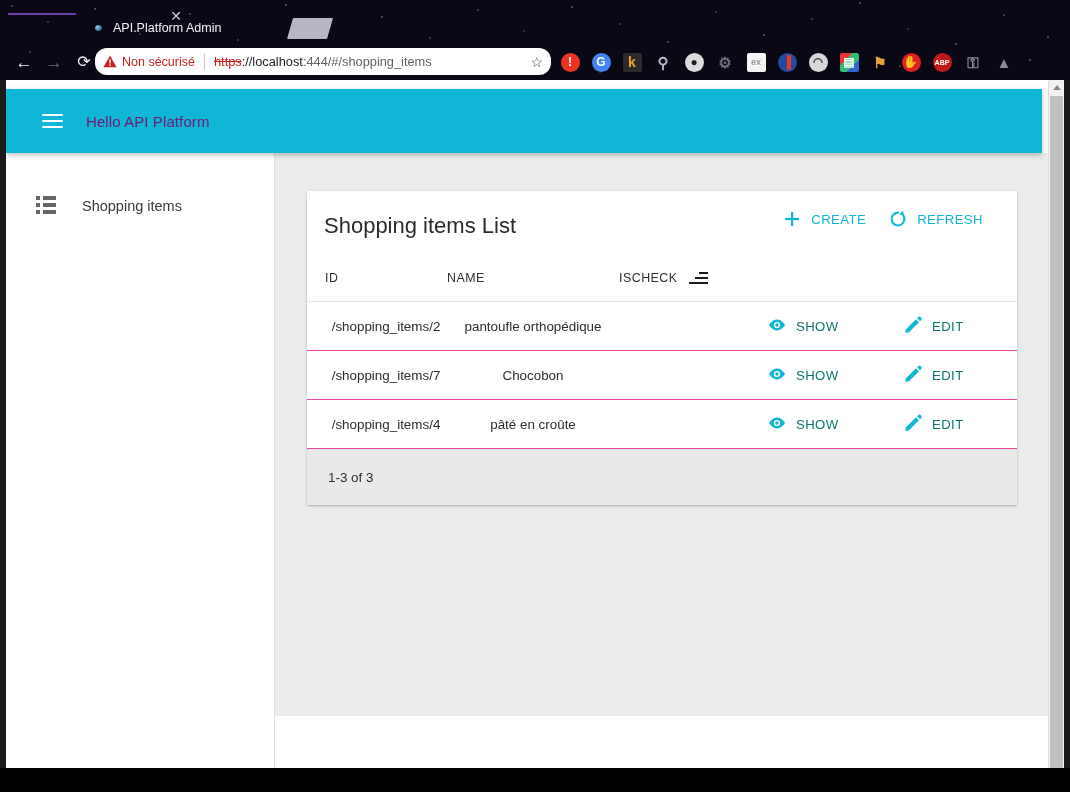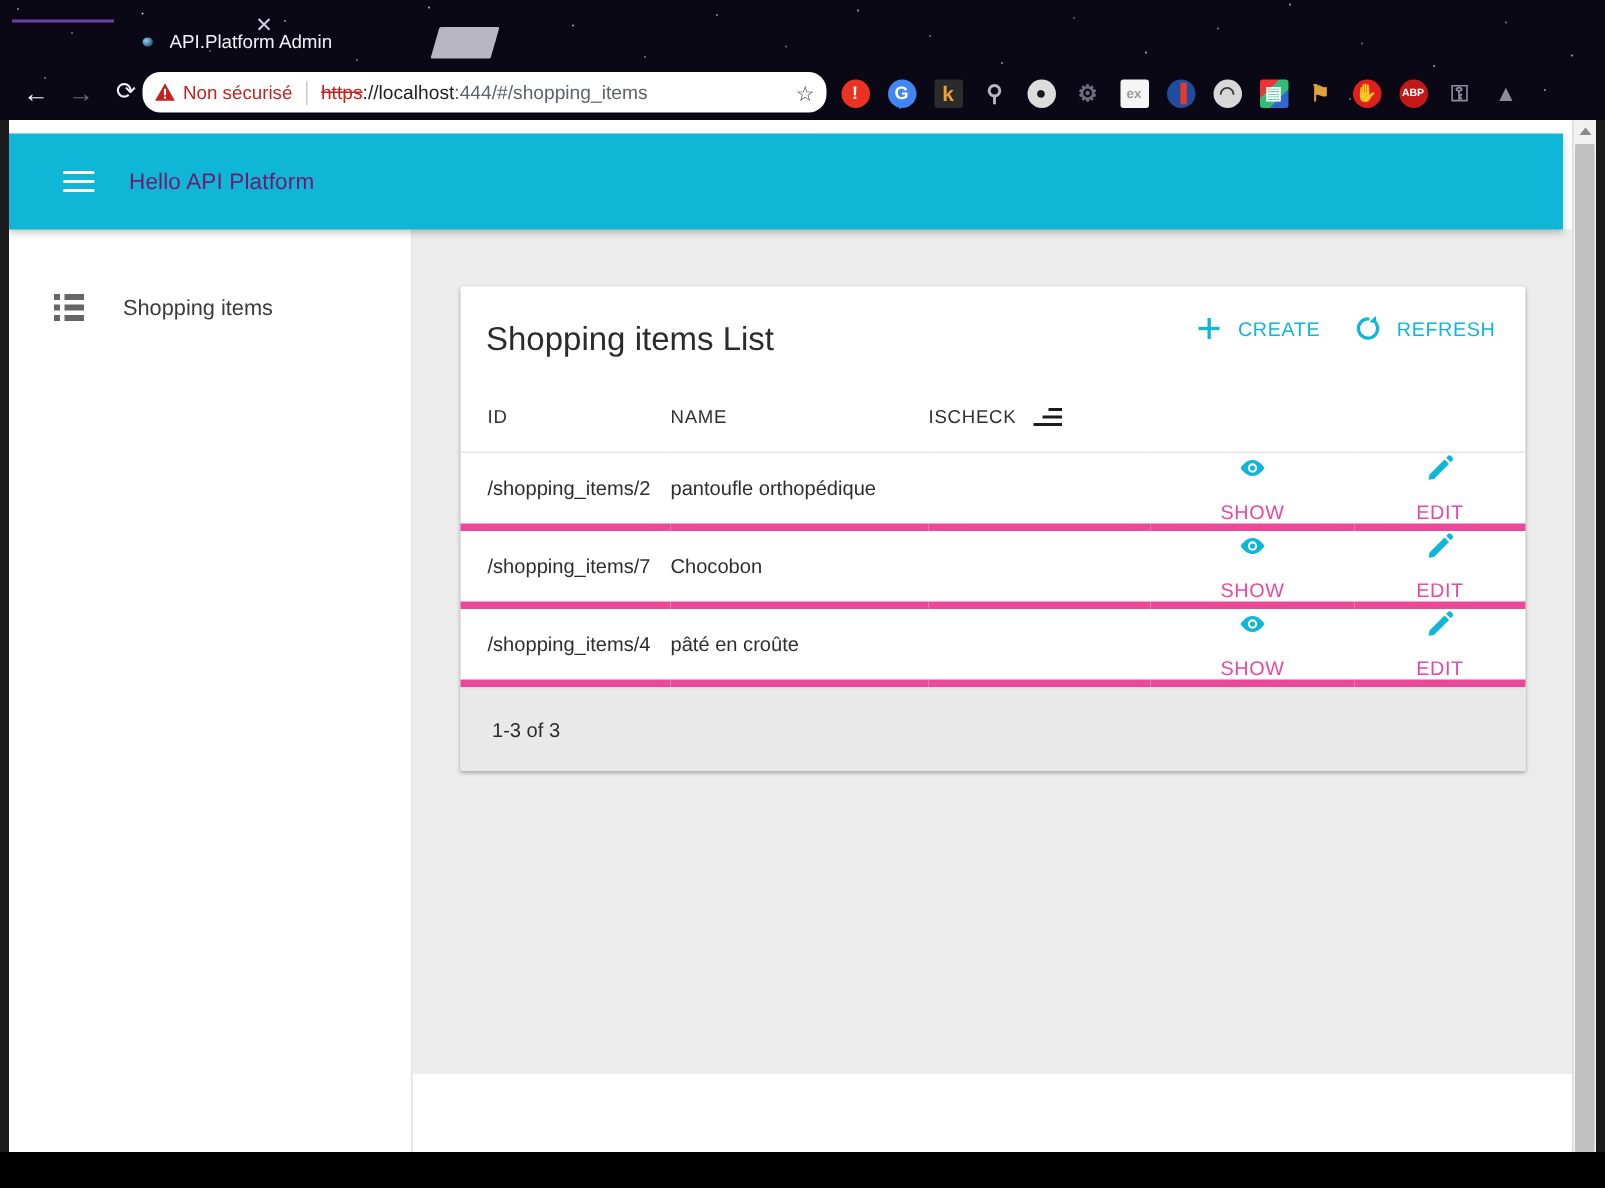--- a/index.html
+++ b/index.html
@@ -253,21 +253,21 @@
   }
   #card-toolbar {
     position: relative; height: 80px;
     display: flex; align-items: flex-start;
   }
   #card-title {
     position: absolute; left: 17px; top: 22px;
     font-size: 22px; color: #2b2b2b; font-weight: 400;
   }
   #card-actions {
-    position: absolute; right: 20px; top: 18px;
+    position: absolute; right: 34px; top: 18px;
     display: flex; align-items: center; gap: 22px;
   }
   .action-btn {
     display: flex; align-items: center; gap: 9px;
     color: #0fb6d6; font-size: 13.2px; letter-spacing: .4px;
     background: none; border: none; font-family: inherit; cursor: pointer; padding: 0;
   }
   .action-ico { width: 20px; height: 20px; display: block; }
 
   
@@ -288,27 +288,28 @@
     display: flex; flex-direction: column; align-items: flex-end; gap: 2.5px;
   }
   #sort-icon i { display: block; height: 2.4px; background: #1c1c1c; }
   #sort-icon i:nth-child(1) { width: 9px; }
   #sort-icon i:nth-child(2) { width: 13px; }
   #sort-icon i:nth-child(3) { width: 19px; }
 
   #items-table tbody td {
     font-size: 13.4px; color: #2d2d2d;
     height: 49px; vertical-align: middle;
-    border-bottom: 5px solid #ec4899;
+    border-bottom: 1px solid #ec4899;
     padding: 0;
+    text-align: center;
   }
   #items-table tbody td.col-id { padding-left: 18px; }
   .cell-action {
     display: flex; align-items: center; gap: 9px;
-    color: #ec4899; font-size: 13.2px; letter-spacing: .4px; flex-direction: column;
+    color: #0f766e; font-size: 13.2px; letter-spacing: .4px;
   }
 
   
   #card-footer {
     height: 56px; background: #e9e9e9;
     display: flex; align-items: center; padding-left: 21px;
     border-top: 1px solid #dedede;
   }
   #pagination-text { font-size: 13.4px; color: #2d2d2d; }
 

